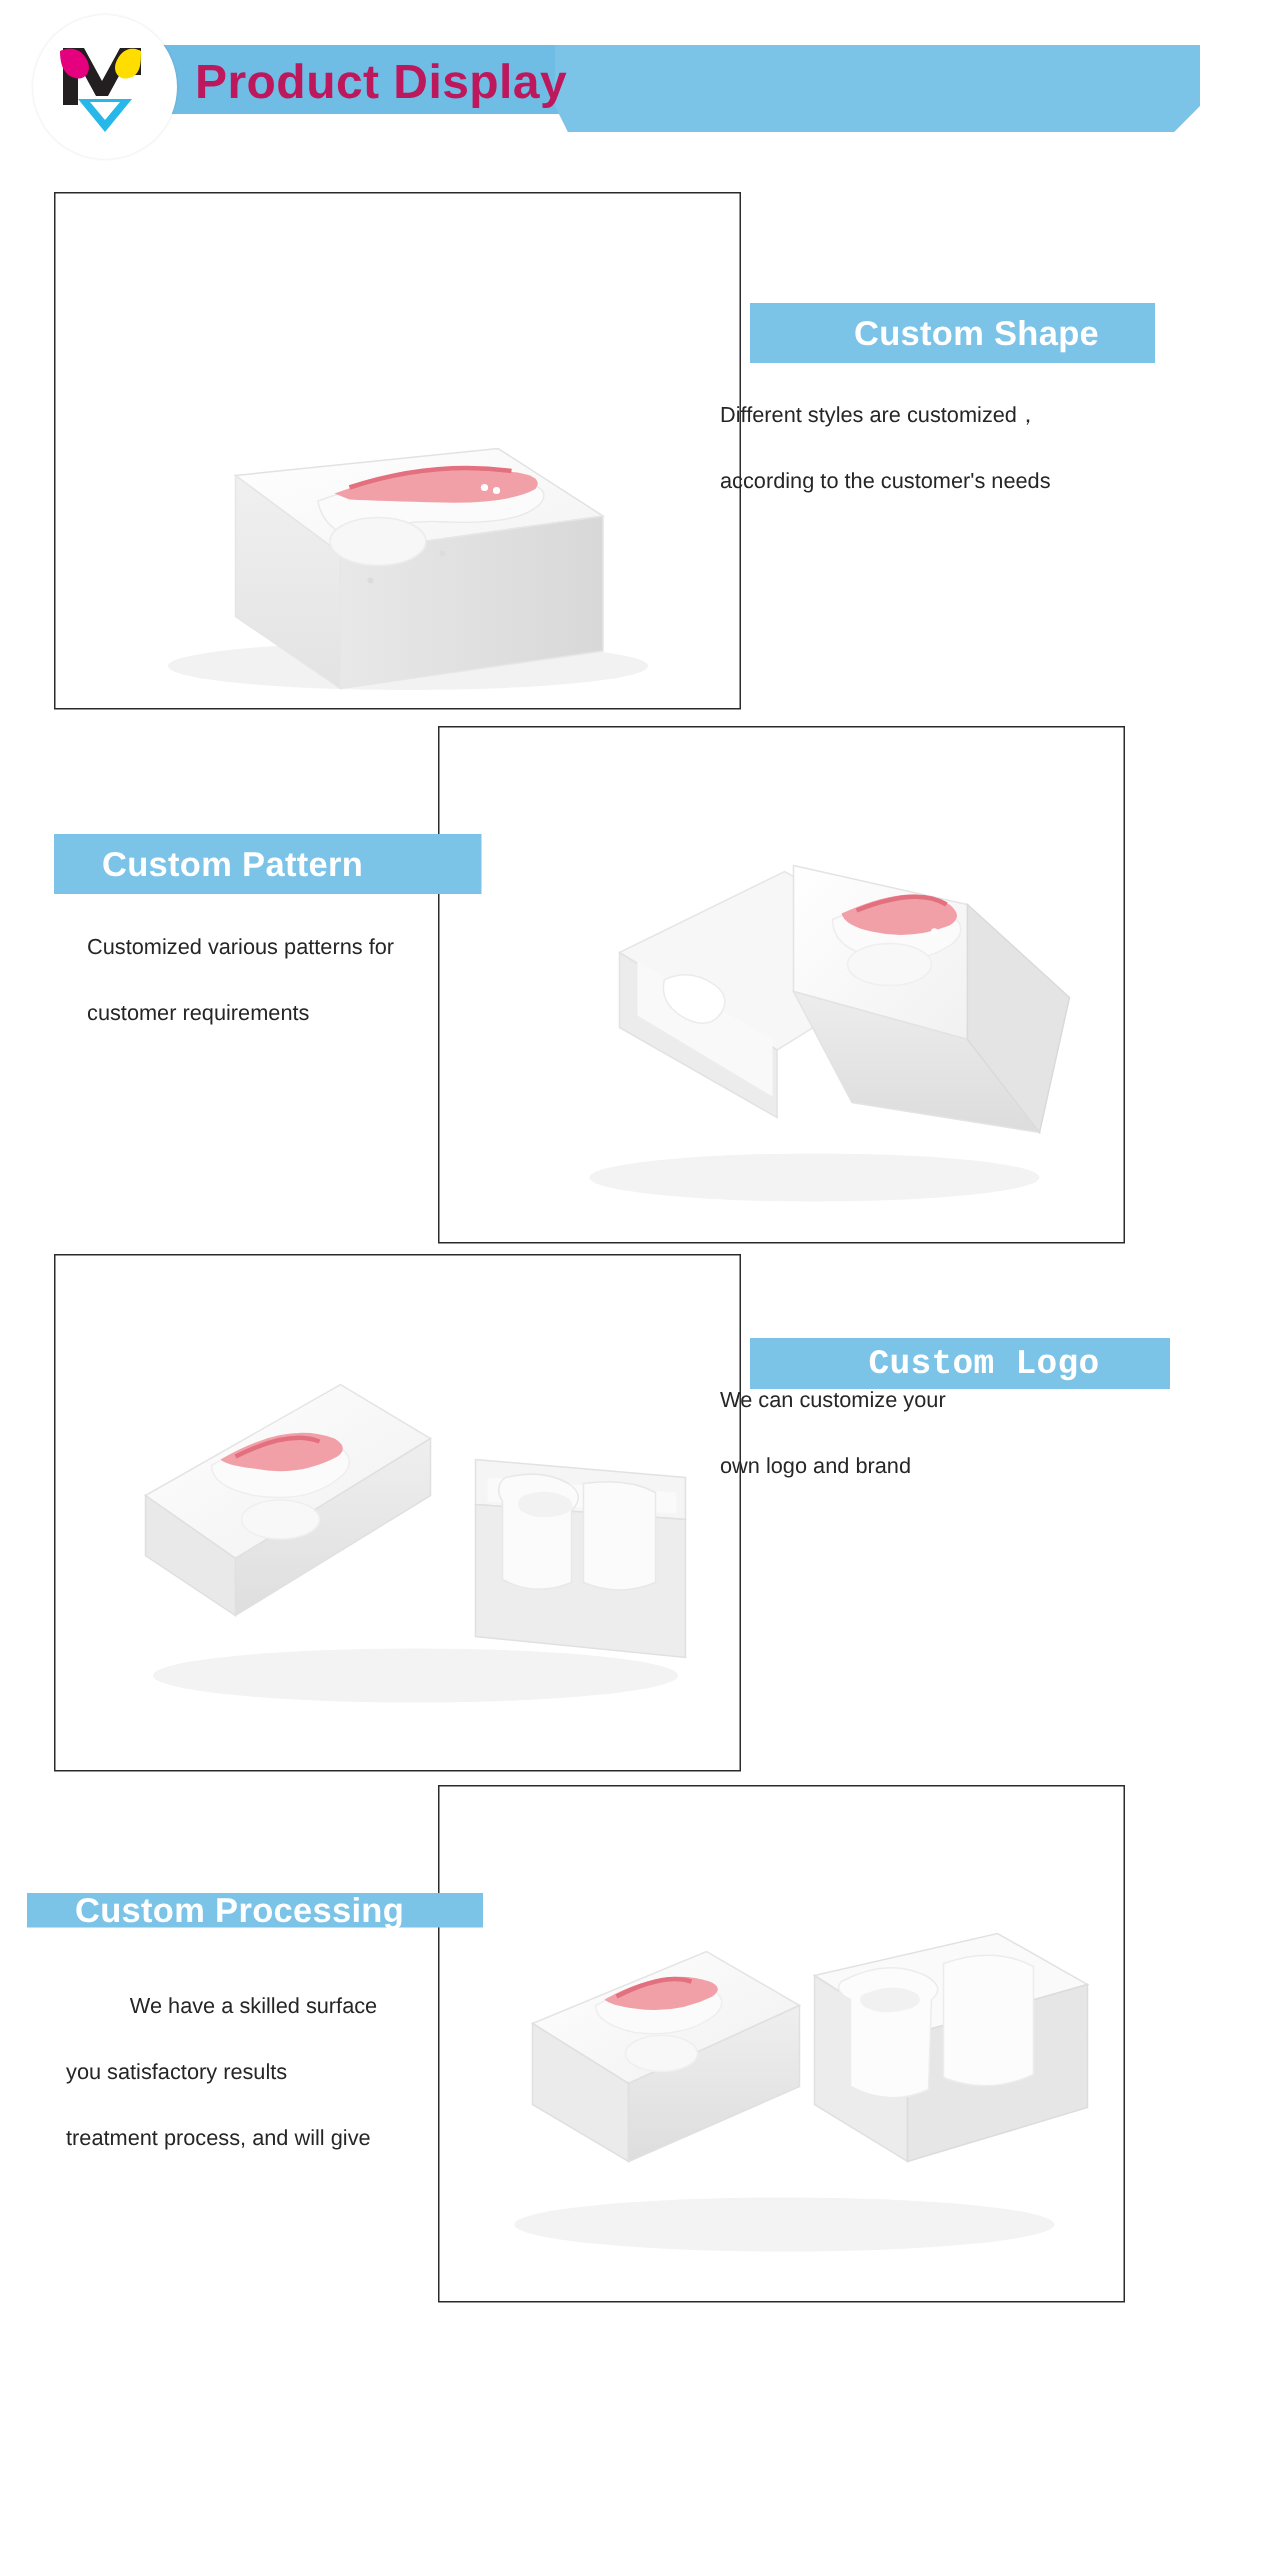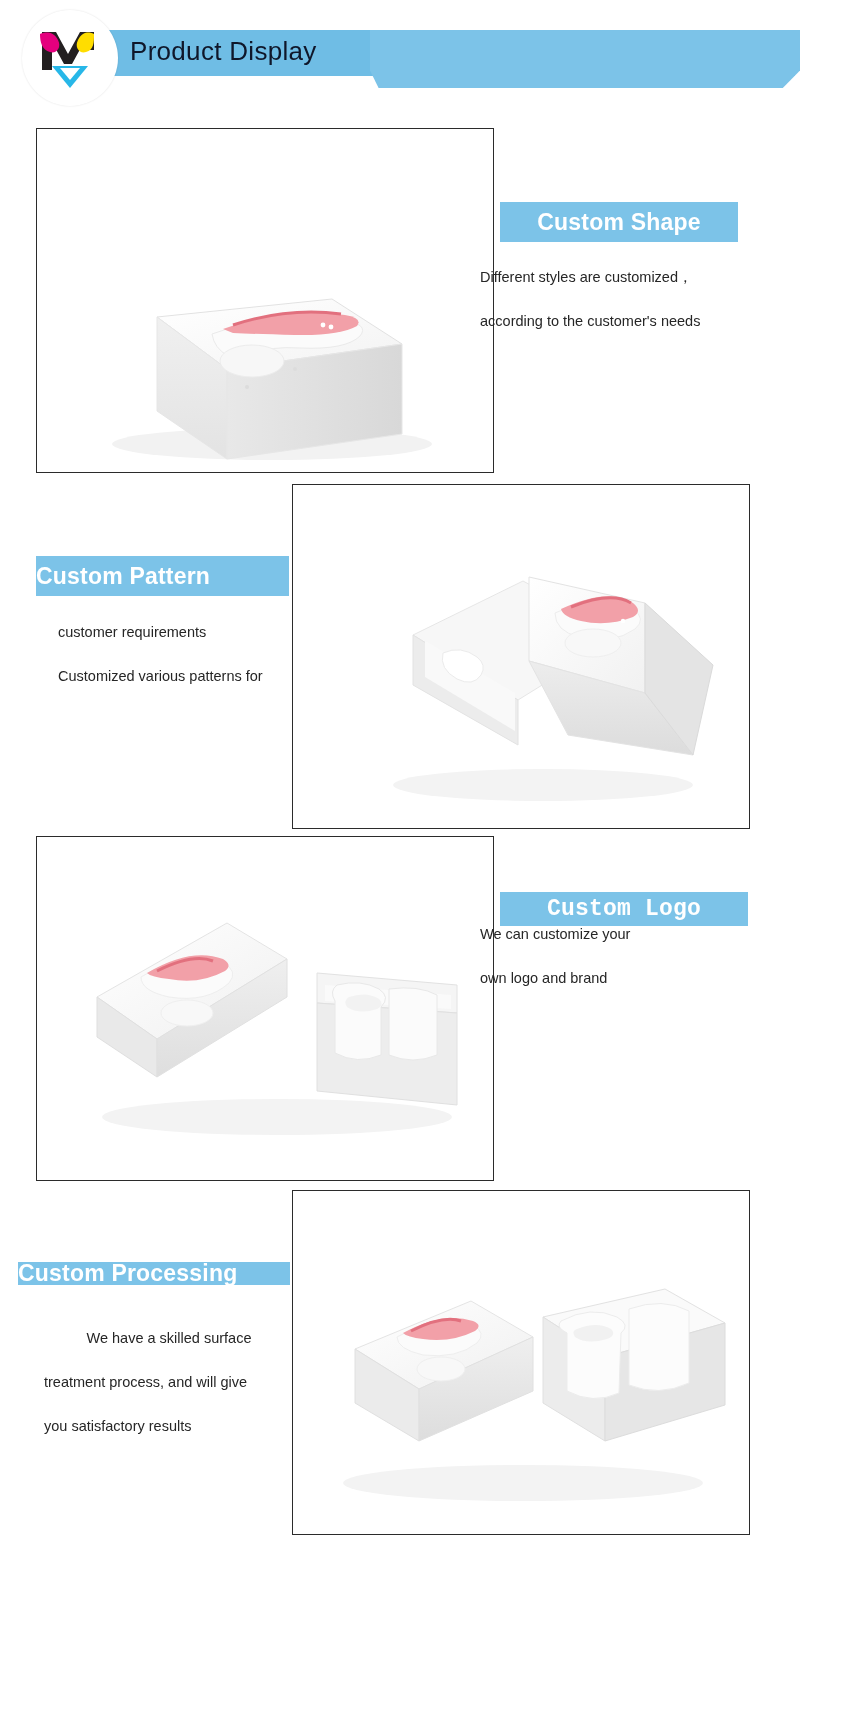--- a/index.html
+++ b/index.html
@@ -46,23 +46,23 @@
     top: 30px;
     width: 430px;
     height: 58px;
     background: #7cc3e8;
     clip-path: polygon(0 0, 100% 0, 100% 70%, 96% 100%, 2% 100%, 0 70%);
   }
   .header-title {
     position: absolute;
     left: 130px;
     top: 36px;
-    font-size: 26px;
-    font-weight: normal;
-    color: #0f172a;
+    font-size: 32px;
+    font-weight: bold;
+    color: #be185d;
     letter-spacing: .3px;
     z-index: 5;
   }
   .logo-circle {
     position: absolute;
     left: 22px;
     top: 10px;
     width: 96px;
     height: 96px;
     border-radius: 50%;
@@ -81,20 +81,21 @@
   }
   .label-bar {
     position: absolute;
     background: #7cc3e8;
     color: #ffffff;
     font-size: 23px;
     font-weight: bold;
     display: flex;
     align-items: center;
     letter-spacing: .2px;
+    padding-left: 32px;
   }
   .label-bar.center { justify-content: center; }
   .label-bar.left { }
   .desc {
     position: absolute;
     color: #262626;
     font-size: 14.5px;
     line-height: 44px;
   }
   .desc.center { text-align: left; }
@@ -182,22 +183,22 @@
     <path d="M262 128 q50 -22 78 -4 q14 10 2 20 q-22 16 -56 8 q-24 -6 -24 -24z" fill="#fbfbfb" stroke="#ededed"></path>
     <path d="M268 124 q48 -22 72 -6 q10 8 0 14 q-26 10 -52 4 q-18 -4 -20 -12z" fill="#f2a0a8"></path>
     <path d="M278 122 q40 -16 60 -4" fill="none" stroke="#e2707e" stroke-width="3"></path>
     <ellipse cx="300" cy="158" rx="28" ry="14" fill="#f8f8f8" stroke="#efefef"></ellipse>
     <circle cx="330" cy="136" r="2.2" fill="#ffffff"></circle>
   </svg>
 </div>
 
 <div class="label-bar left" style="left:36px; top:556px; width:253px; height:40px;">Custom Pattern</div>
 <div class="desc left" style="left:58px; top:610px; width:250px;">
+  <div>Customized various patterns for</div>
   <div>customer requirements</div>
-  <div>Customized various patterns for</div>
 </div>
 
 <div class="photo" style="left:36px; top:836px; width:456px; height:343px;">
   <svg class="scene" viewBox="0 0 456 343">
     <defs>
       <linearGradient id="g3a" x1="0" y1="0" x2="1" y2="1">
         <stop offset="0%" stop-color="#ffffff"></stop>
           <stop offset="100%" stop-color="#f0f0f0"></stop>
       </linearGradient>
       <linearGradient id="g3b" x1="0" y1="0" x2="0" y2="1">
@@ -257,15 +258,15 @@
     <polygon points="312,166 432,132 432,214 312,250" fill="#e6e6e6" stroke="#dcdcdc"></polygon>
     <path d="M268 130 q30 -16 56 -4 q14 8 4 16 l-2 60 q-26 12 -52 -2 l0 -58 q-12 -6 -6 -12z" fill="#fcfcfc" stroke="#ececec"></path>
     <path d="M336 118 q34 -12 60 2 l0 72 q-30 14 -60 2 z" fill="#fcfcfc" stroke="#ececec"></path>
     <path d="M284 138 q20 -8 34 0 q6 6 -4 10 q-20 6 -32 -2 q-4 -6 2 -8z" fill="#f1f1f1"></path>
   </svg>
 </div>
 
 <div class="label-bar left" style="left:18px; top:1262px; width:272px; height:23px;">Custom Processing</div>
 <div class="desc left" style="left:44px; top:1316px; width:250px;">
   <div style="text-align:center;">We have a skilled surface</div>
+  <div>you satisfactory results</div>
   <div>treatment process, and will give</div>
-  <div>you satisfactory results</div>
 </div>
 
 </body></html>

